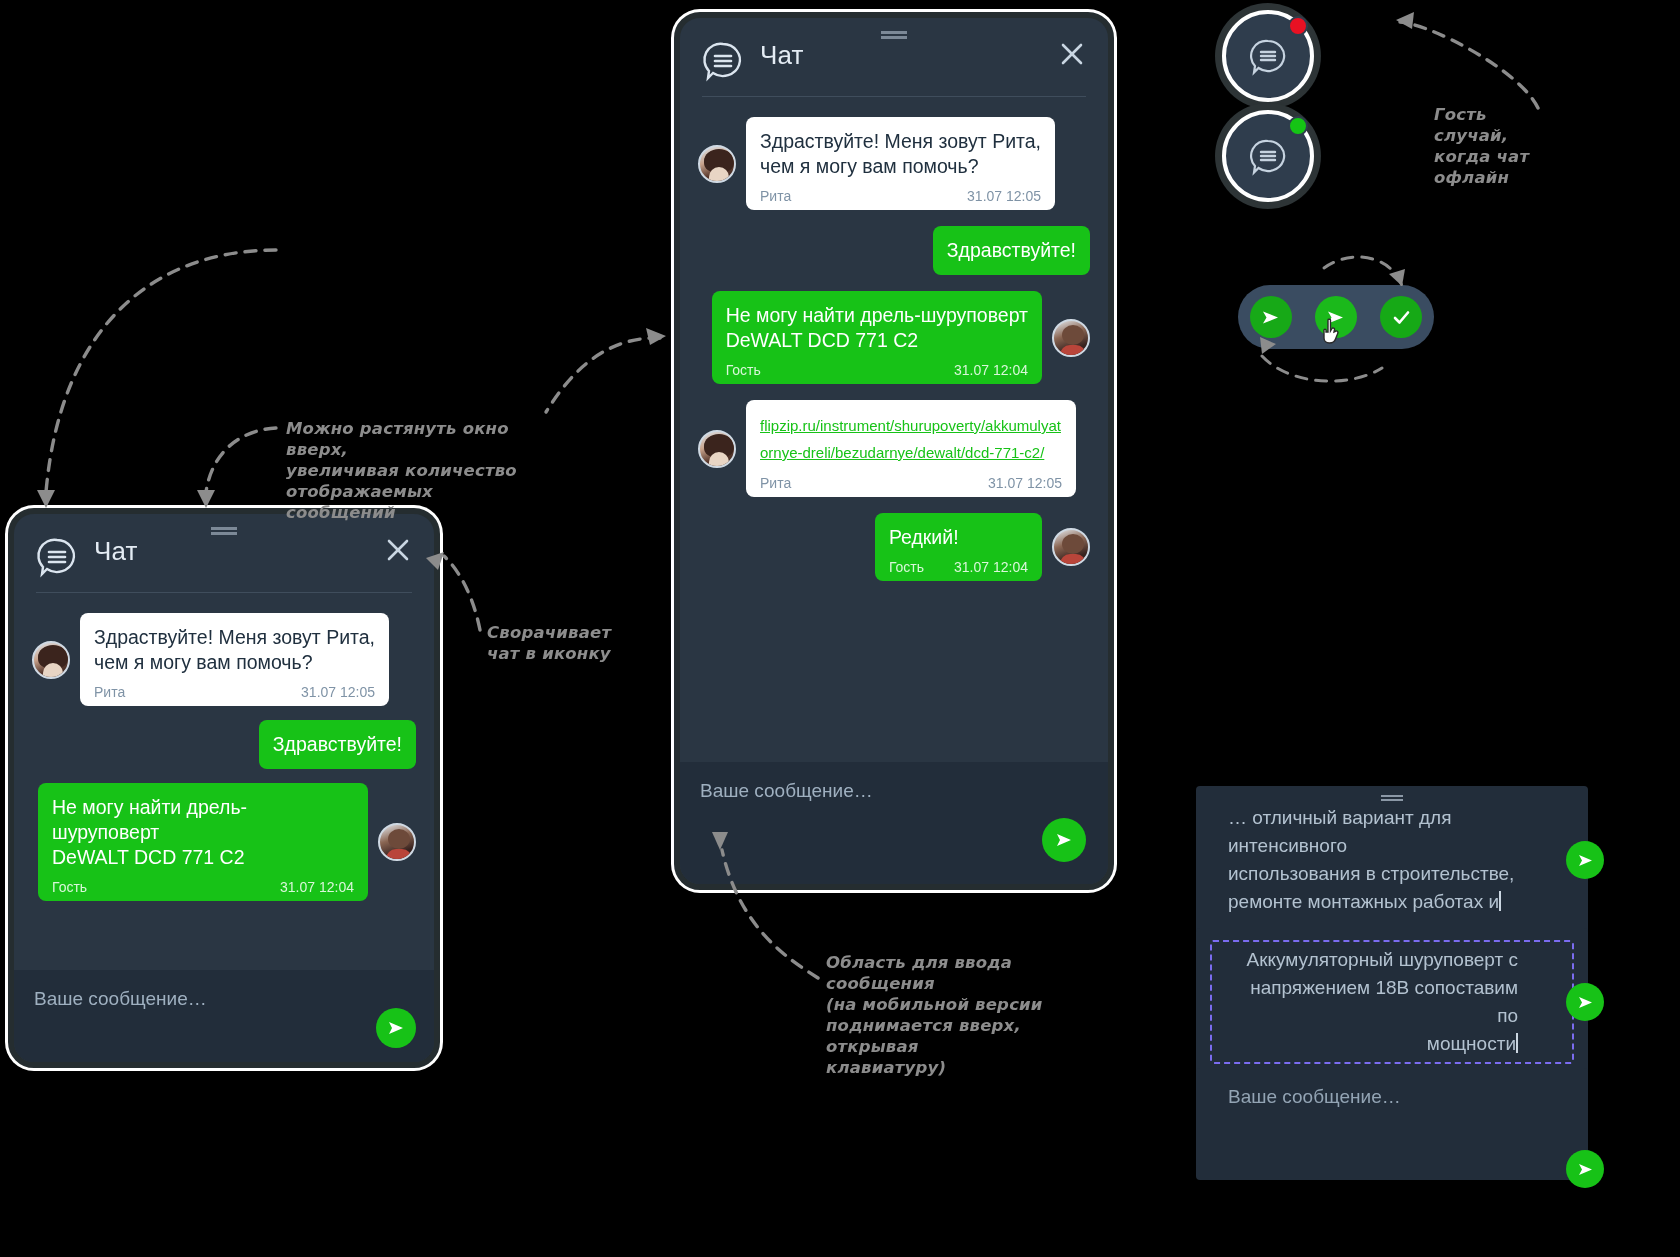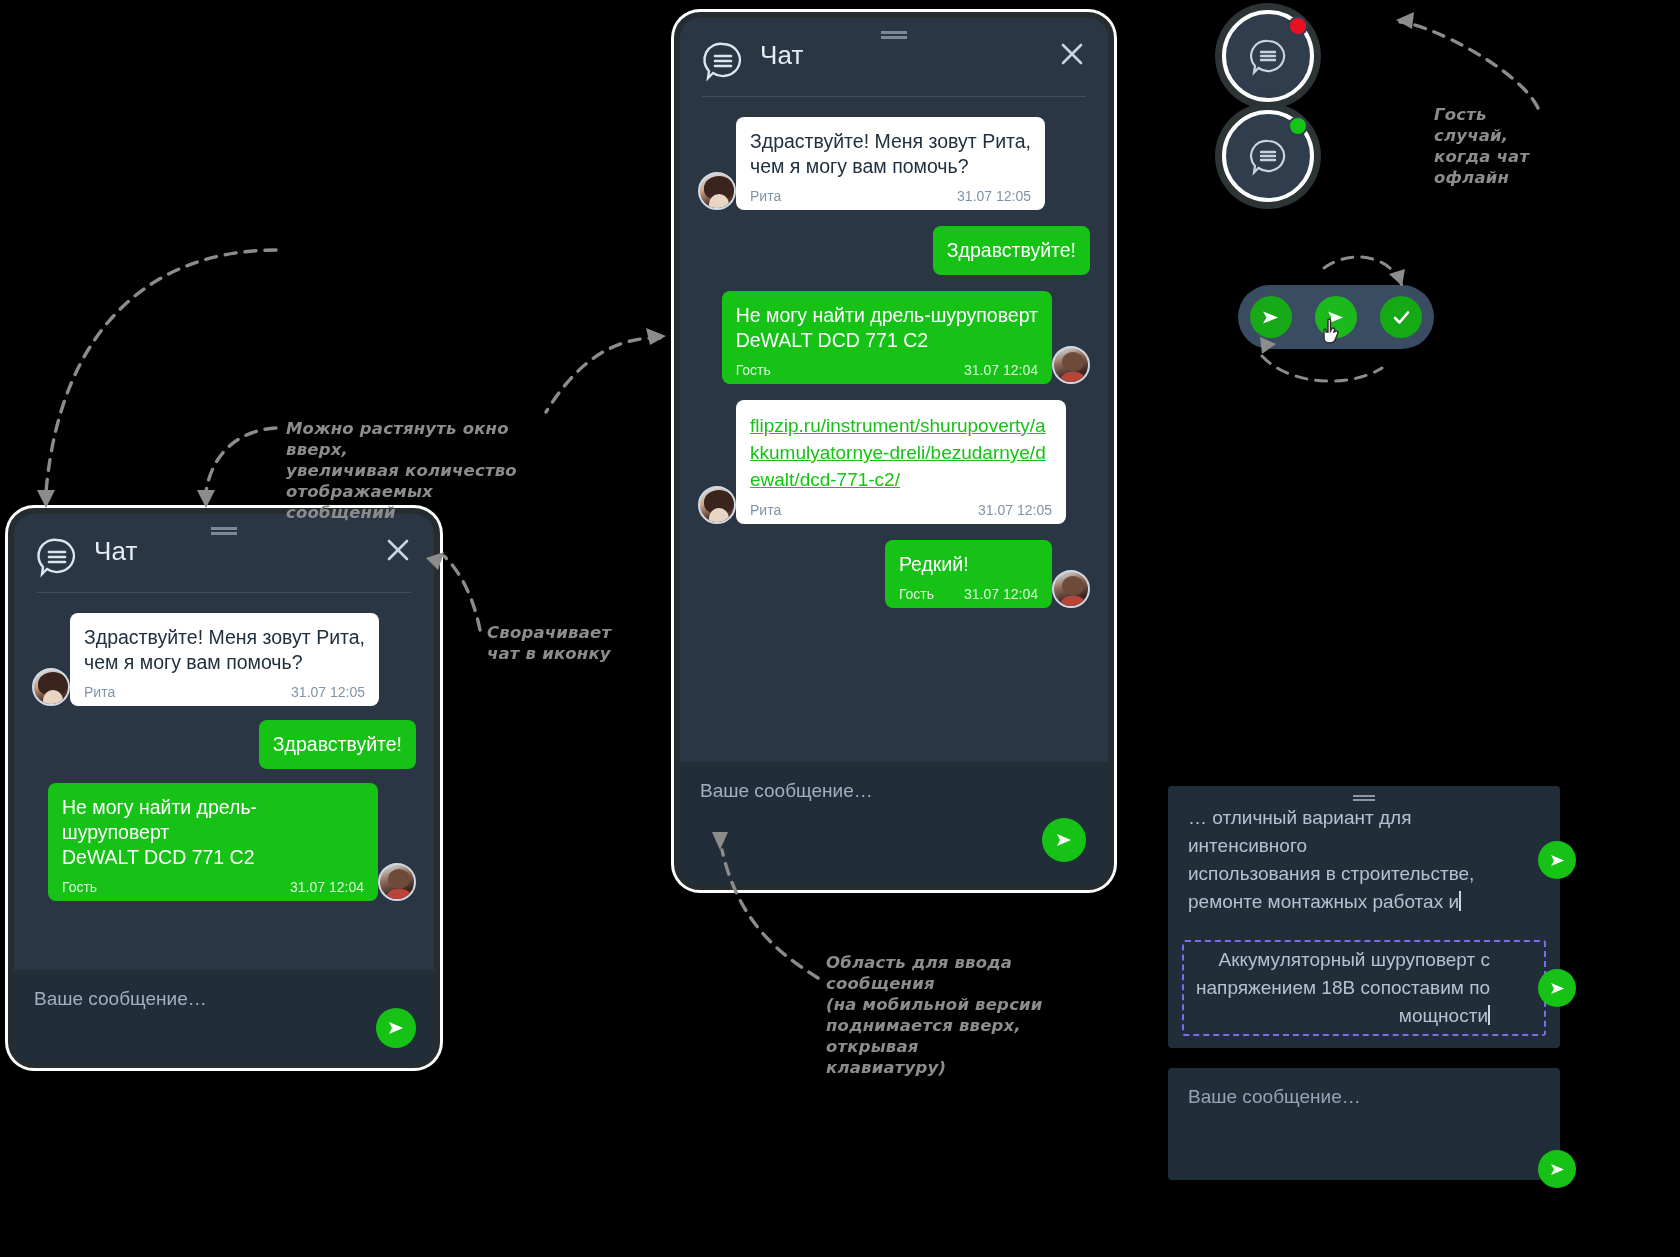--- a/index.html
+++ b/index.html
@@ -54,21 +54,21 @@
   }
   .msg-area {
     flex: 1 1 auto;
     padding: 20px 18px 10px 18px;
     display: flex; flex-direction: column;
     gap: 16px;
     overflow: hidden;
   }
 
   
-  .row { display: flex; align-items: flex-end; }
+  .row { display: flex; align-items: center; gap: 10px; }
   .row.in  { justify-content: flex-start; }
   .row.out { justify-content: flex-end; }
   .avatar {
     width: 38px; height: 38px; border-radius: 50%;
     flex: 0 0 38px;
     overflow: hidden;
     border: 2px solid #cfd9e3;
     background: #c5ccd4;
     position: relative;
   }
@@ -110,21 +110,21 @@
   .bubble .meta {
     display: flex; justify-content: space-between;
     font-size: 14px;
     margin-top: 9px;
     gap: 30px;
   }
   .bubble.compact { padding-bottom: 12px; }
   .bubble .link {
     color: #17c217;
     text-decoration: underline;
-    font-size: 19px; line-height: 27px;
+    font-size: 15px; line-height: 27px;
     word-break: break-all;
     display: block;
     cursor: pointer;
   }
 
   
   .composer {
     background: #222d3a;
     padding: 18px 20px 16px 20px;
     position: relative;
@@ -203,21 +203,22 @@
   .cursor-hand {
     position: absolute; left: 1320px; top: 318px;
     width: 26px; height: 30px; pointer-events: none;
   }
 
   
   .vbox {
     position: absolute;
     background: #222d3a;
     border-radius: 4px;
-    padding: 18px 70px 18px 20px;
+    padding: 18px 70px 18px 32px;
+    margin-left: 28px;
   }
   .vbox .vtext {
     color: #b3c2d0; font-size: 19px; line-height: 28px;
     white-space: pre-line;
   }
   .vbox .vplace { color: #93a4b4; font-size: 19px; }
   .vbox .vgrip {
     position: absolute; top: 9px; left: 50%; transform: translateX(-50%);
     width: 22px; height: 6px;
     border-top: 2px solid #8b98a6; border-bottom: 2px solid #8b98a6;

